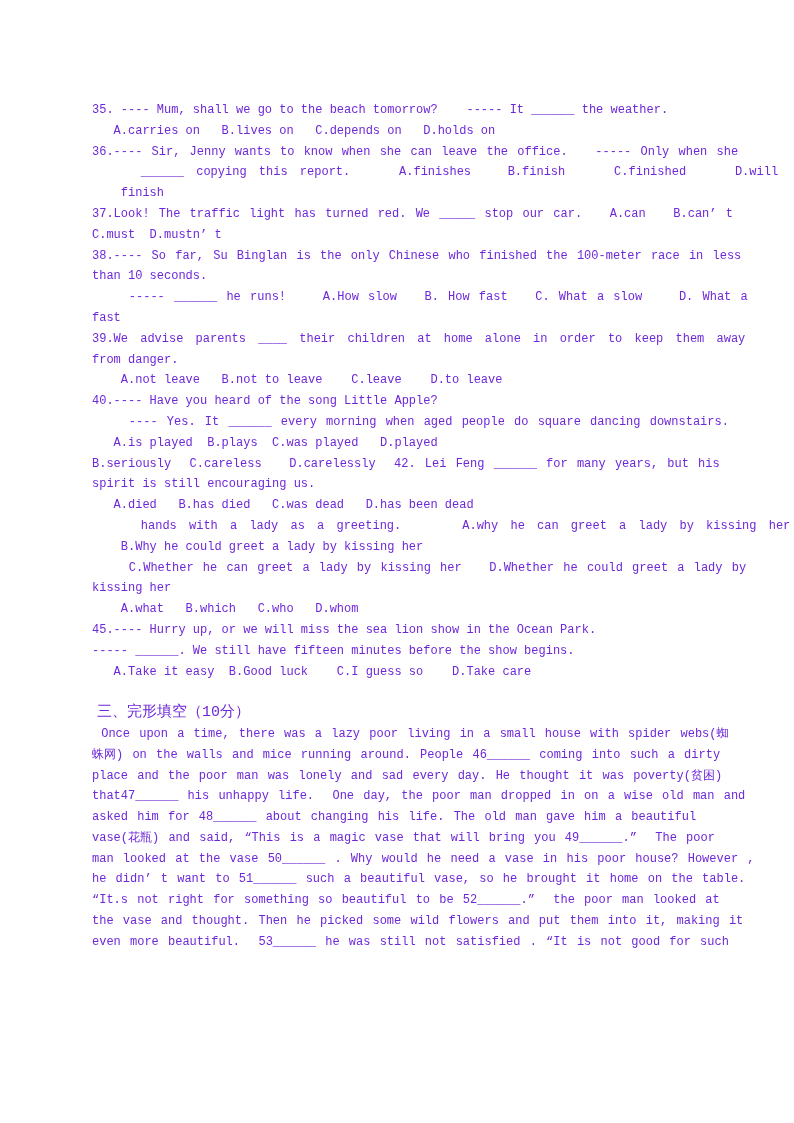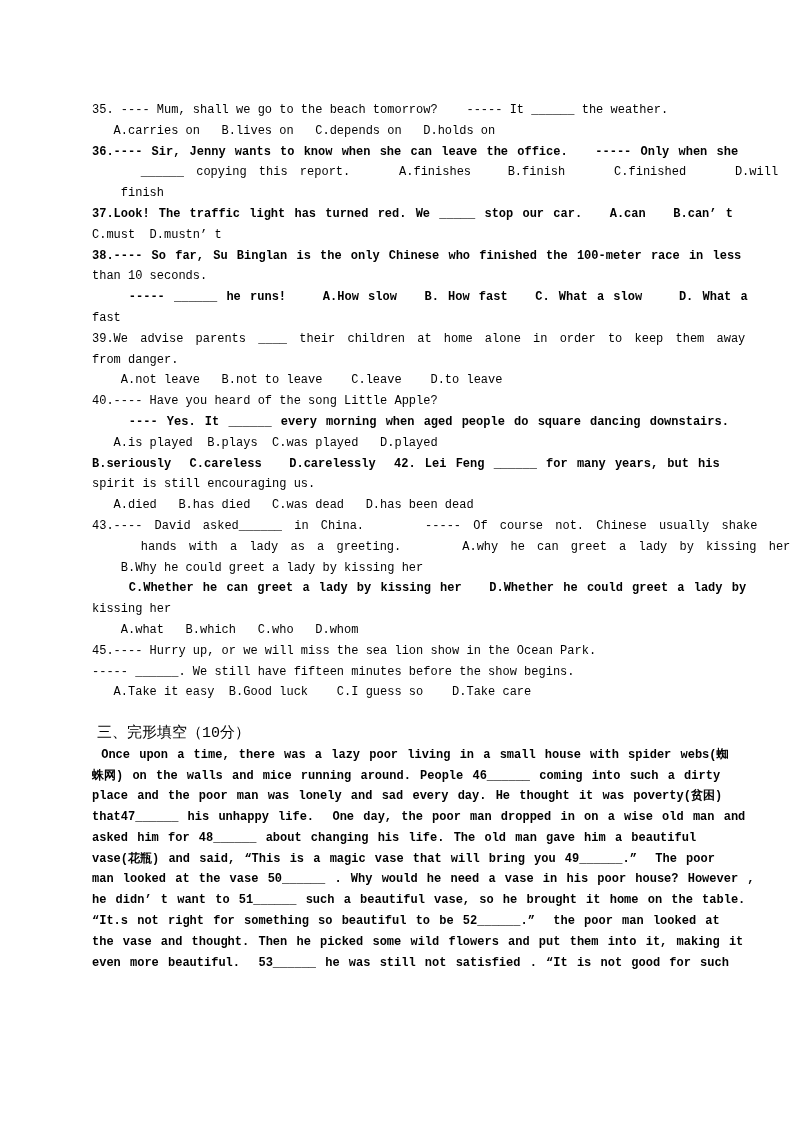--- a/index.html
+++ b/index.html
@@ -11,28 +11,28 @@
     position: relative;
     width: 794px;
     height: 1123px;
     background: #ffffff;
     box-sizing: border-box;
     padding: 100px 0 0 92px;
     overflow: hidden;
     font-family: "Liberation Mono", "DejaVu Sans Mono", monospace;
     font-size: 12px;
     line-height: 20.8px;
-    color: #000000;
+    color: #6d28d9;
   }
   .line {
     white-space: pre;
     height: 20.8px;
   }
   
-  .j  { word-spacing: 2px; font-weight: bold; }
+  .j  { word-spacing: 2px; }
   .jj { word-spacing: 5px; }
   .spacer { height: 20.8px; }
   .heading {
     padding-left: 5px;
     font-size: 15px;
   }
 </style>
 </head>
 <body>
 
@@ -51,21 +51,20 @@
   <div class="line">fast</div>
   <div class="line jj">39.We advise parents ____ their children at home alone in order to keep them away</div>
   <div class="line">from danger.</div>
   <div class="line">    A.not leave   B.not to leave    C.leave    D.to leave</div>
   <div class="line">40.---- Have you heard of the song Little Apple?</div>
   <div class="line j">    ---- Yes. It ______ every morning when aged people do square dancing downstairs.</div>
   <div class="line">   A.is played  B.plays  C.was played   D.played</div>
   <div class="line j">B.seriously  C.careless   D.carelessly  42. Lei Feng ______ for many years, but his</div>
   <div class="line">spirit is still encouraging us.</div>
   <div class="line">   A.died   B.has died   C.was dead   D.has been dead</div>
-  <div class="line jj">43.---- David asked______ in China.     ----- Of course not. Chinese usually shake</div>
   <div class="line jj">    hands with a lady as a greeting.     A.why he can greet a lady by kissing her</div>
   <div class="line">    B.Why he could greet a lady by kissing her</div>
   <div class="line j">    C.Whether he can greet a lady by kissing her   D.Whether he could greet a lady by</div>
   <div class="line">kissing her</div>
   <div class="line">    A.what   B.which   C.who   D.whom</div>
   <div class="line">45.---- Hurry up, or we will miss the sea lion show in the Ocean Park.</div>
   <div class="line">----- ______. We still have fifteen minutes before the show begins.</div>
   <div class="line">   A.Take it easy  B.Good luck    C.I guess so    D.Take care</div>
 
   <div class="spacer"></div>

